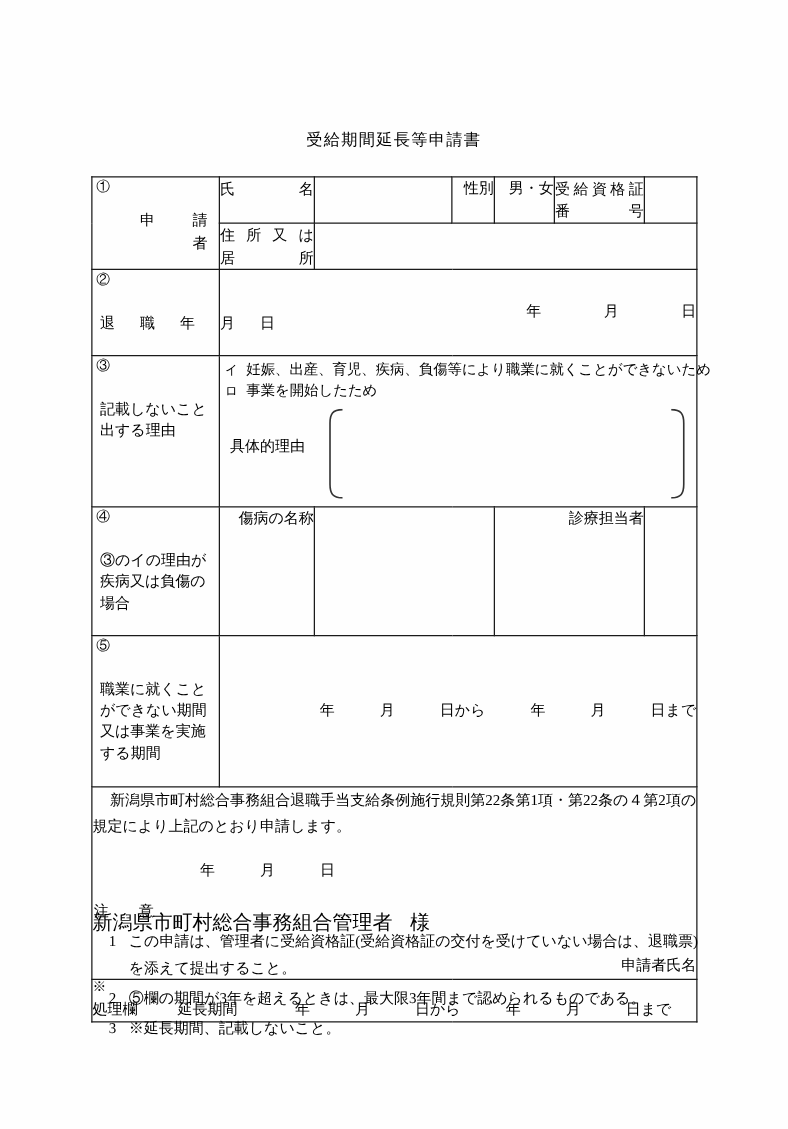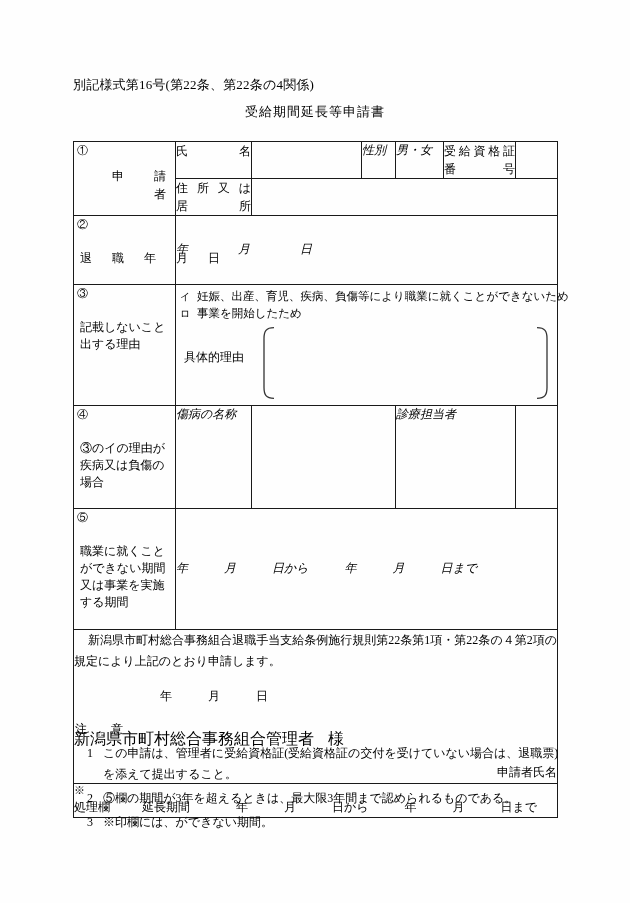--- a/index.html
+++ b/index.html
@@ -81,22 +81,21 @@
 
   
   .spread {
     display: block;
     text-align: justify;
     text-align-last: justify;
     font-size: 12px;
     line-height: 1.5;
   }
   .center {
-    text-align: left;
-    font-style: italic;
+    text-align: right;
   }
   .vcenter-cell {
     vertical-align: middle;
     margin-left: 43px;
   }
 
   
   .applicant-label {
     display: block;
     text-align: right;
@@ -241,21 +240,20 @@
   }
   .note-text .cont {
     display: block;
   }
 </style>
 </head>
 <body>
 
 <div id="page">
 
-  <div class="form-no">別記様式第16号(第22条、第22条の4関係)</div>
   <div class="doc-title">受給期間延長等申請書</div>
 
   <table class="form-table">
     <colgroup>
       <col style="width:102px">
       <col style="width:76px">
       <col style="width:110px">
       <col style="width:34px">
       <col style="width:48px">
       <col style="width:72px">
@@ -451,17 +449,17 @@
       </span>
     </div>
 
     <div class="note-item">
       <span class="note-num">2</span>
       <span class="note-text">⑤欄の期間が3年を超えるときは、最大限3年間まで認められるものである。</span>
     </div>
 
     <div class="note-item">
       <span class="note-num">3</span>
-      <span class="note-text">※印欄には、ができない期間。</span>
+      <span class="note-text">※延長期間、記載しないこと。</span>
     </div>
   </div>
 
 </div>
 
 </body></html>

